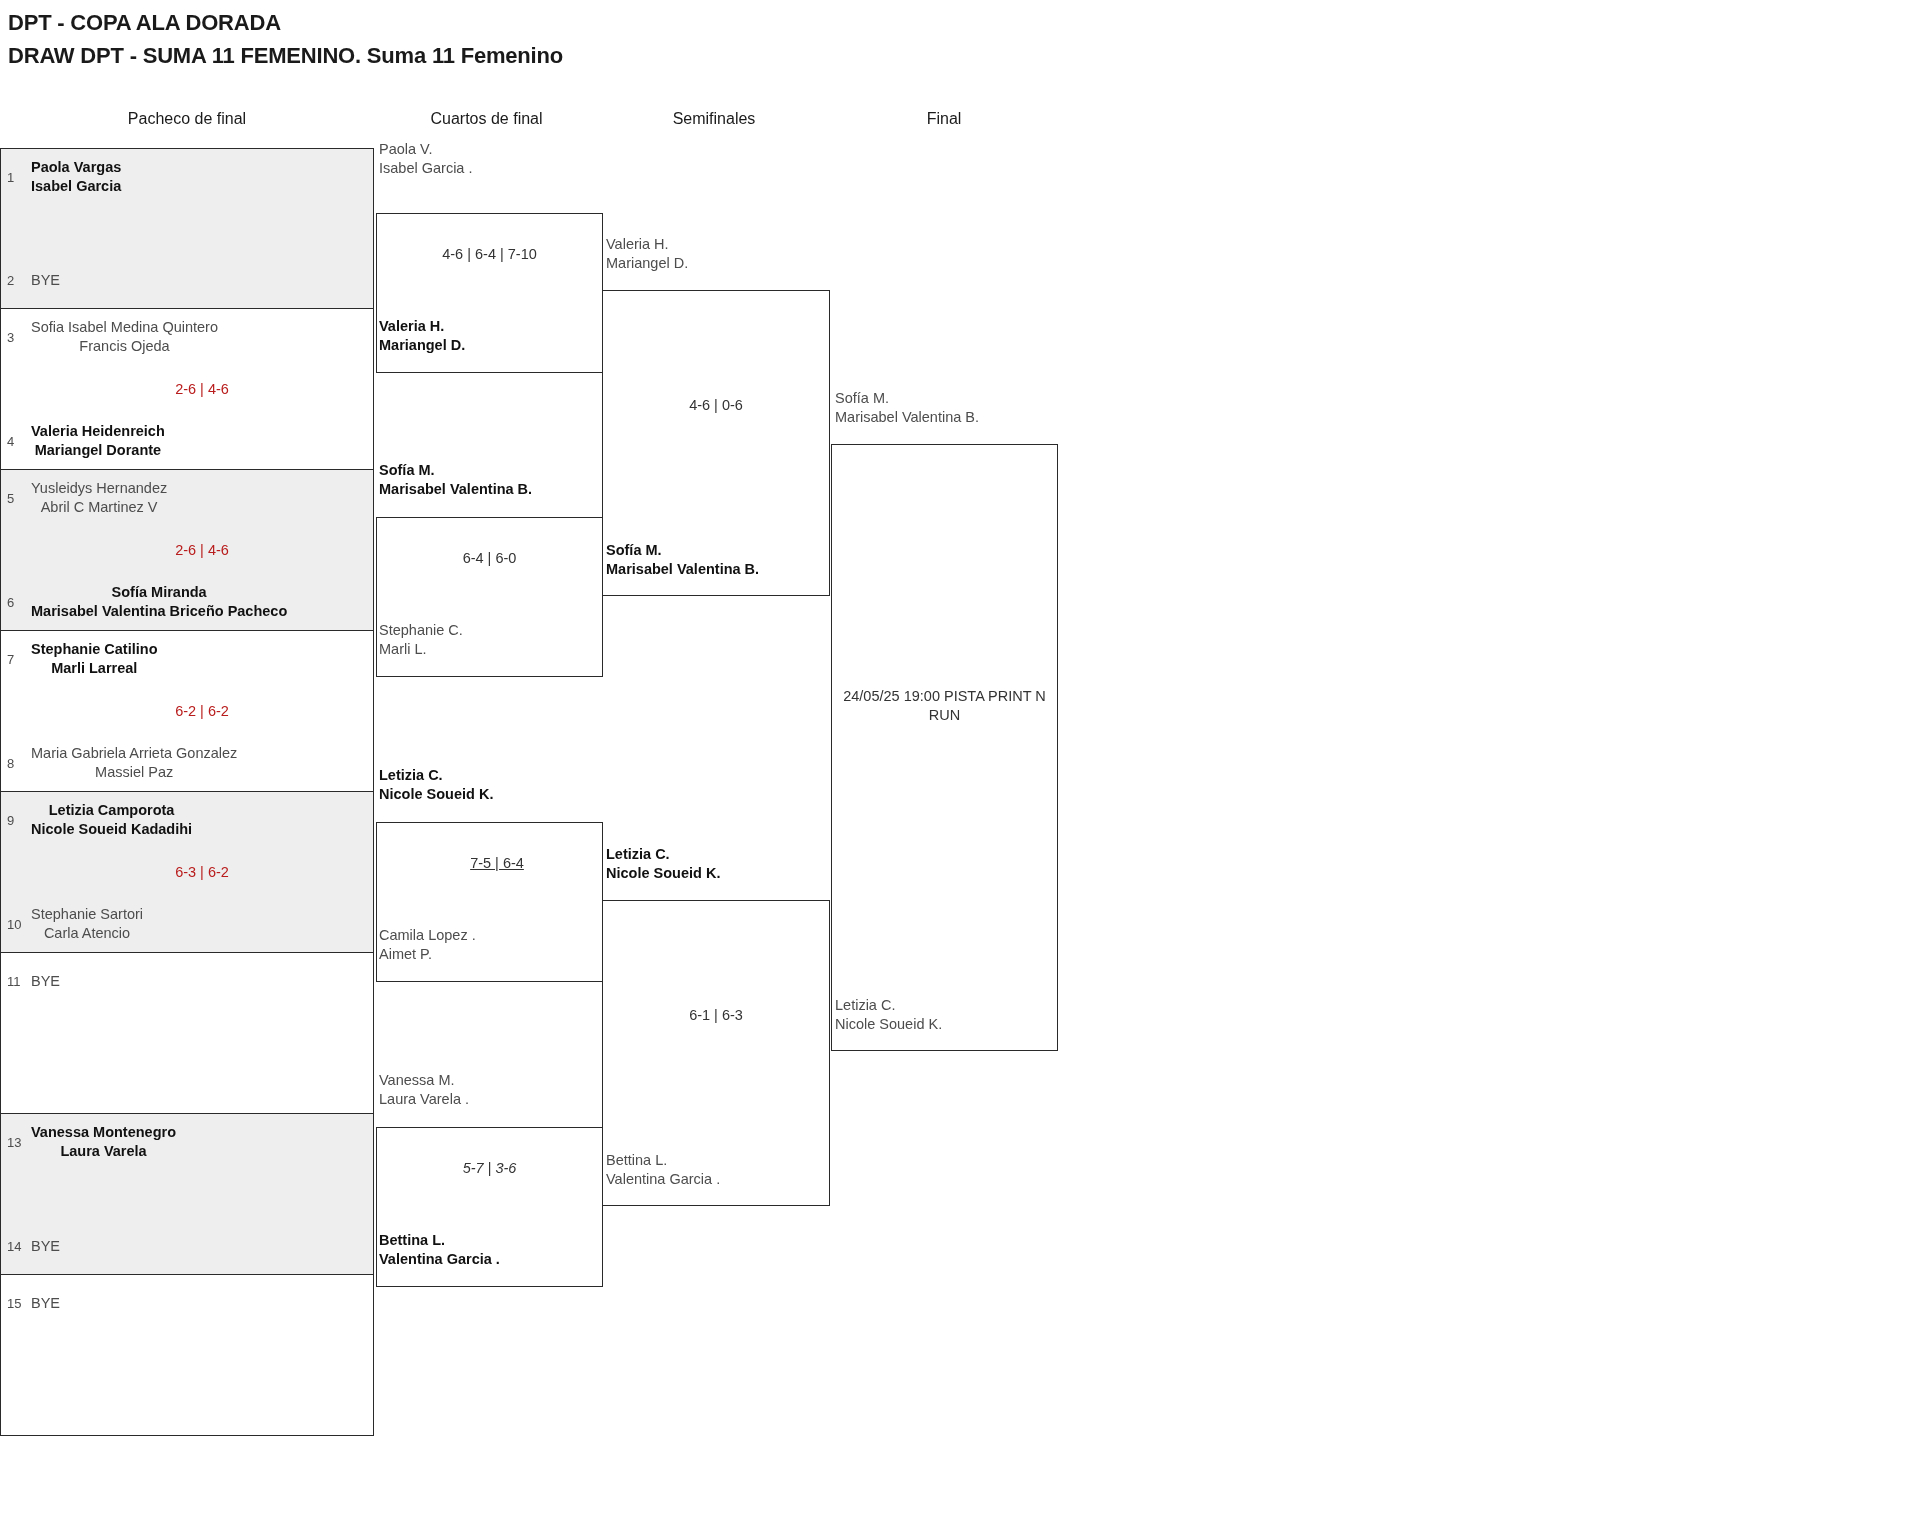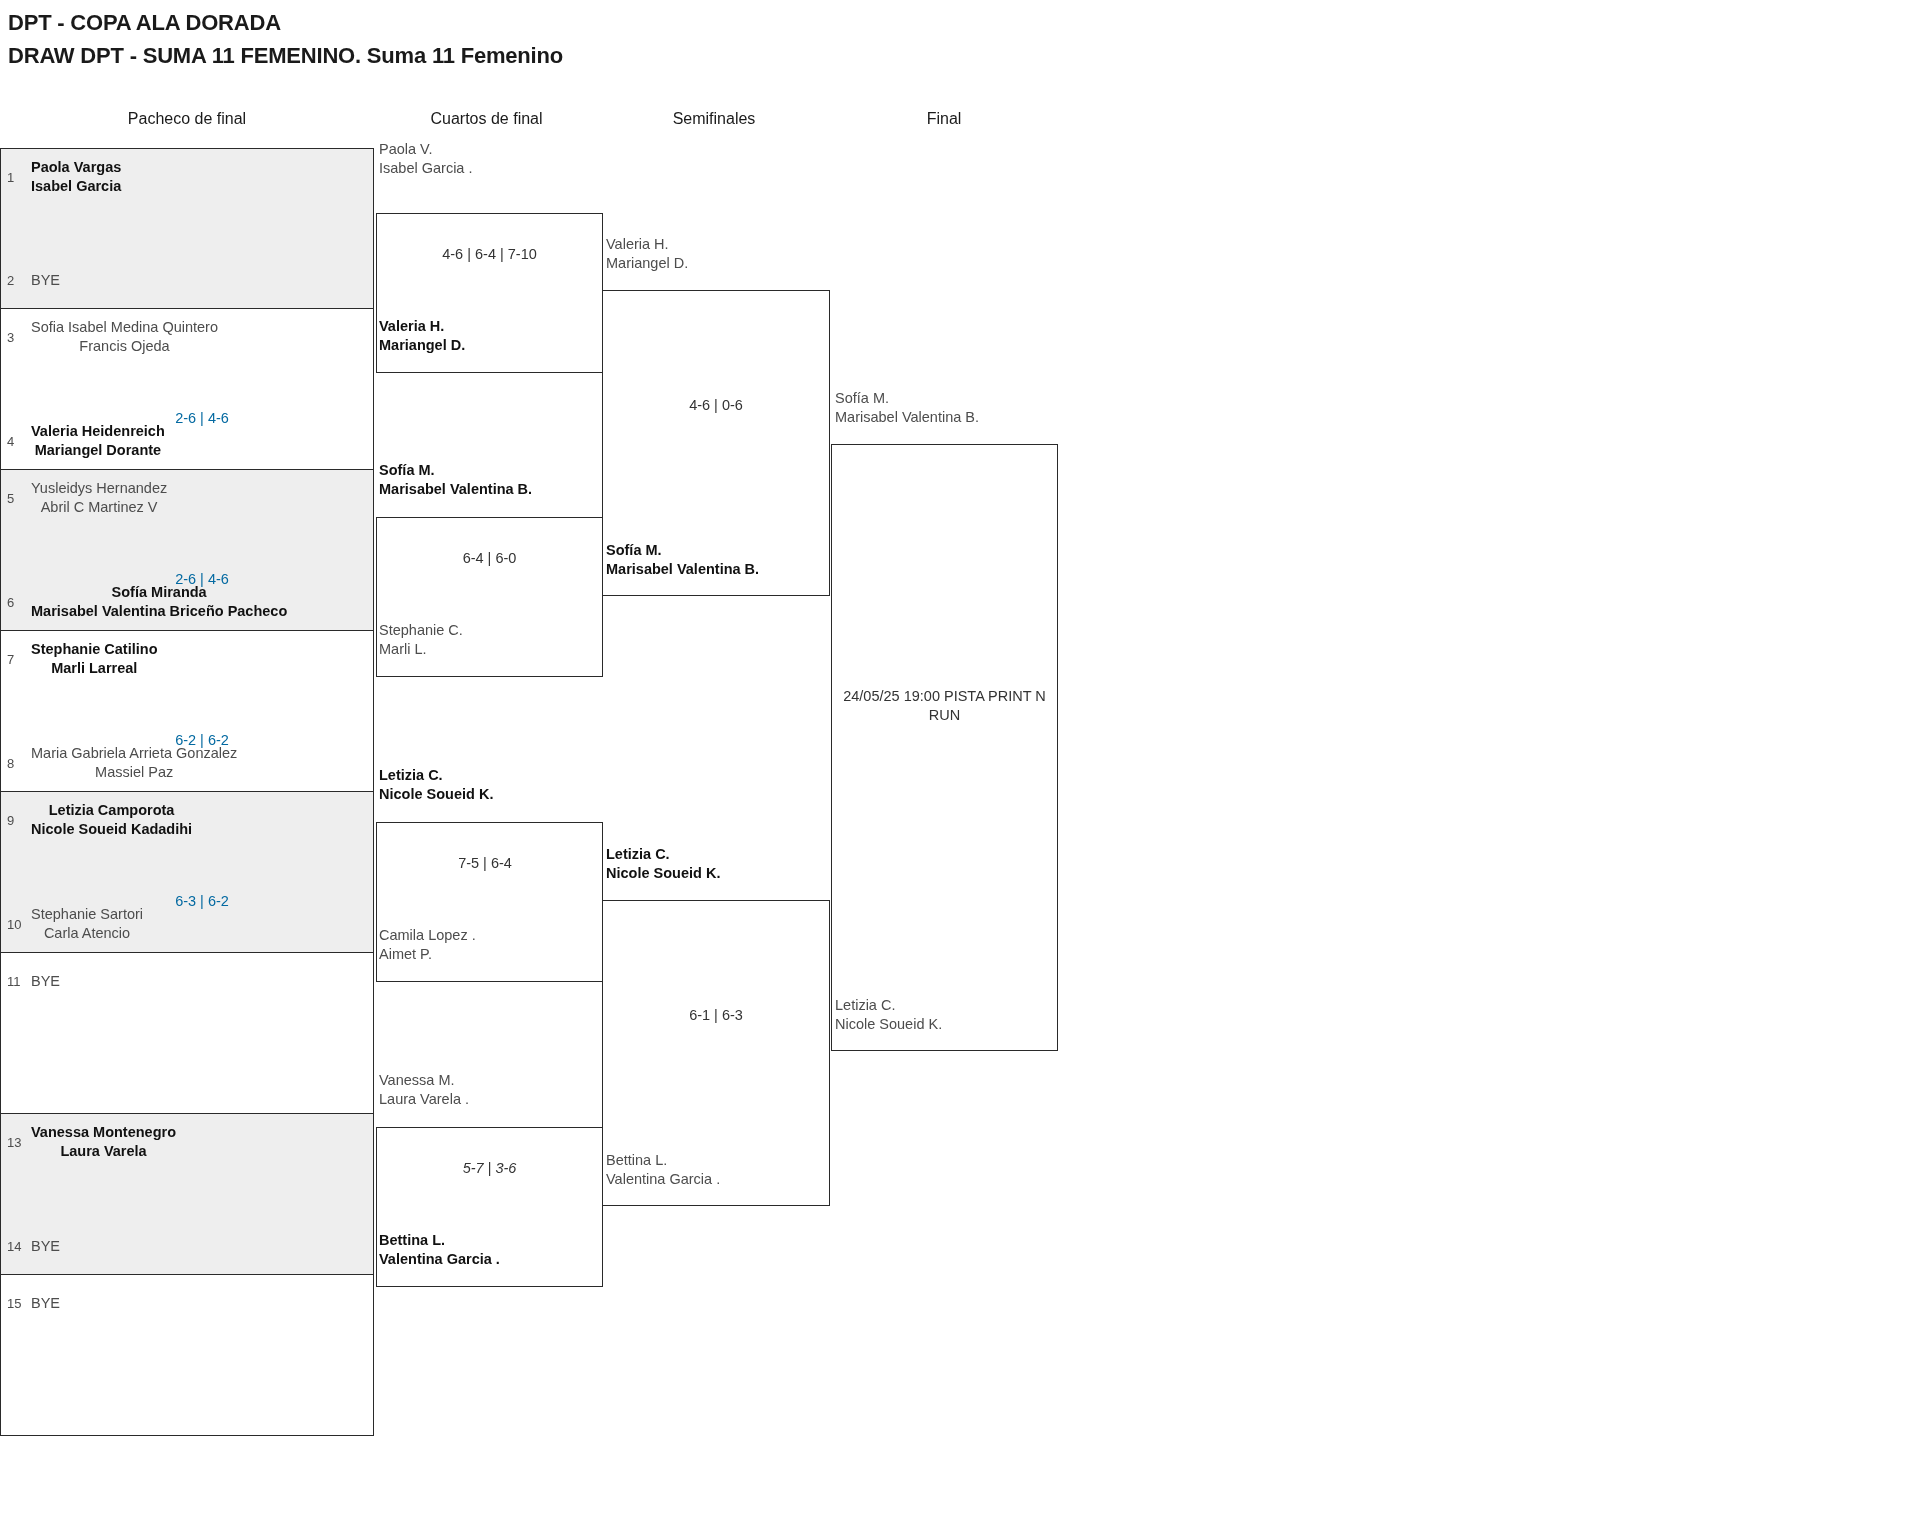--- a/index.html
+++ b/index.html
@@ -100,24 +100,23 @@
   }
 
   .r1-score {
     position: absolute;
     left: 0;
     width: 100%;
     top: 50%;
     transform: translateY(-50%);
     text-align: center;
     font-size: 14.5px;
-    color: #0369a1;
+    color: #b91c1c;
     padding-left: 30px;
     box-sizing: border-box;
-    margin-top: 29px;
   }
 
   
   .mbox {
     position: absolute;
     border-left: 1.4px solid #2a2a2a;
     border-right: 1.4px solid #2a2a2a;
     border-top: 1.4px solid #2a2a2a;
     border-bottom: 1.4px solid #2a2a2a;
     box-sizing: border-box;
@@ -312,21 +311,21 @@
 <div class="lbl" style="left:379px; top:621px;">
   <span class="ln">Stephanie C.</span>
   <span class="ln">Marli L.</span>
 </div>
 
 <div class="lbl winner" style="left:379px; top:766px;">
   <span class="ln">Letizia C.</span>
   <span class="ln">Nicole Soueid K.</span>
 </div>
 <div class="mbox" style="left:376px; top:822px; width:227px; height:160px;"></div>
-<div class="score" style="left:360px; top:855px; width:250px;">7-5 | 6-4</div>
+<div class="score" style="left:372px; top:855px; width:250px;text-decoration:underline;">7-5 | 6-4</div>
 <div class="lbl" style="left:379px; top:926px;">
   <span class="ln">Camila Lopez .</span>
   <span class="ln">Aimet P.</span>
 </div>
 
 <div class="lbl" style="left:379px; top:1071px;">
   <span class="ln">Vanessa M.</span>
   <span class="ln">Laura Varela .</span>
 </div>
 <div class="mbox" style="left:376px; top:1127px; width:227px; height:160px;"></div>

